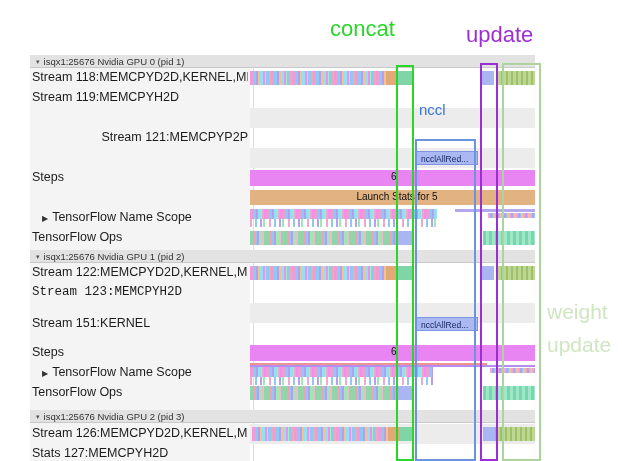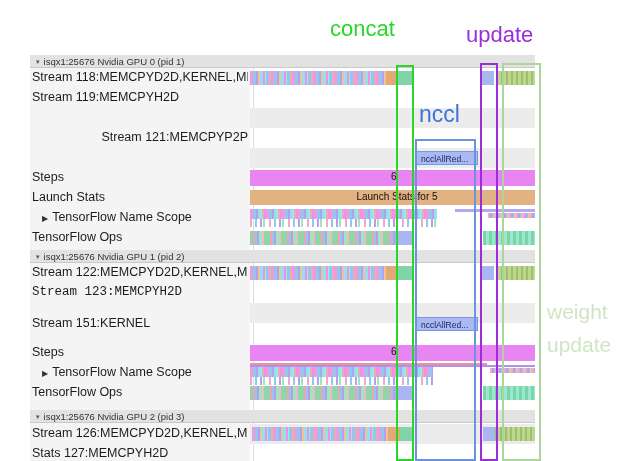--- a/index.html
+++ b/index.html
@@ -81,21 +81,20 @@
           <div class="seg seg-solid" style="left: 386px; width: 62px; height: 14px; top: 3px; background: rgb(170, 185, 242); border: 1px solid rgb(127, 148, 224);">
             <span class="seg-label">ncclAllRed...</span>
           </div>
         </div>
         <div class="trow" style="top: 168px;">
           <div class="rlabel"><span>Steps</span></div>
           <div class="seg seg-solid" style="left: 220px; width: 285px; height: 16px; top: 2px; background: rgb(233, 133, 242);"></div>
           <span class="bar-num" style="left: 361px; top: 3px;">6</span>
         </div>
         <div class="trow" style="top: 188px;">
-          <div class="rlabel"><span>Launch Stats</span></div>
           <div class="seg seg-solid" style="left: 220px; width: 285px; height: 15px; top: 2px; background: rgb(226, 178, 130);"></div>
           <span class="bar-num" style="left: 367px; top: 3px; transform: translateX(-50%);">Launch Stats for 5</span>
         </div>
         <div class="trow" style="top: 208px;">
           <div class="rlabel"><span class="arrow">▶</span><span>TensorFlow Name Scope</span></div>
           <div class="seg seg-flame" style="left: 220px; width: 187px; height: 18px; top: 1px;"></div>
           <div class="seg seg-line" style="left: 425px; width: 80px; height: 3px; top: 1px; background: rgb(179, 168, 240);"></div>
           <div class="seg seg-mini" style="left: 458px; width: 47px; height: 5px; top: 5px;"></div>
         </div>
         <div class="trow" style="top: 228px;">
@@ -157,17 +156,17 @@
           <div class="rlabel"><span>Stats 127:MEMCPYH2D</span></div>
         </div>
       </div>
   </div>
   <div id="ann-root">
       <div class="ann-box" style="left: 396px; top: 65px; width: 18px; height: 396px; border-width: 2px; border-color: rgb(43, 214, 43);"></div>
       <div class="ann-label" style="left: 330px; top: 16px; font-size: 22px; color: rgb(43, 214, 43);">concat</div>
       <div class="ann-box" style="left: 480px; top: 63px; width: 18px; height: 398px; border-width: 2px; border-color: rgb(155, 47, 214);"></div>
       <div class="ann-label" style="left: 466px; top: 22px; font-size: 22px; color: rgb(155, 47, 214);">update</div>
       <div class="ann-box" style="left: 415px; top: 139px; width: 61px; height: 322px; border-width: 2px; border-color: rgb(107, 147, 222);"></div>
-      <div class="ann-label" style="left: 419px; top: 101px; font-size: 23px; color: rgb(59, 118, 214);">nccl</div>
+      <div class="ann-label" style="left: 419px; top: 101px; font-size: 15px; color: rgb(59, 118, 214);">nccl</div>
       <div class="ann-box" style="left: 502px; top: 63px; width: 39px; height: 398px; border-width: 2px; border-color: rgb(174, 212, 158);"></div>
       <div class="ann-label" style="left: 547px; top: 296px; font-size: 21px; color: rgb(207, 229, 195); line-height: 1.55;">weight<br>update</div>
     </div>
 </div>
 
 </body></html>

